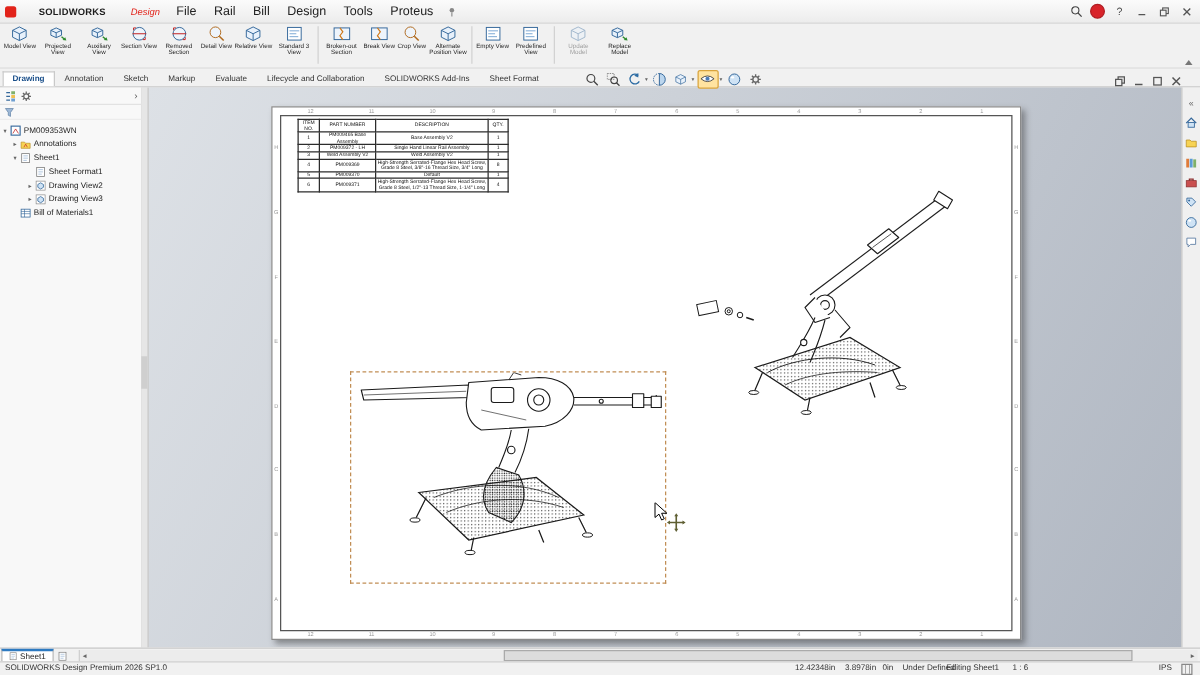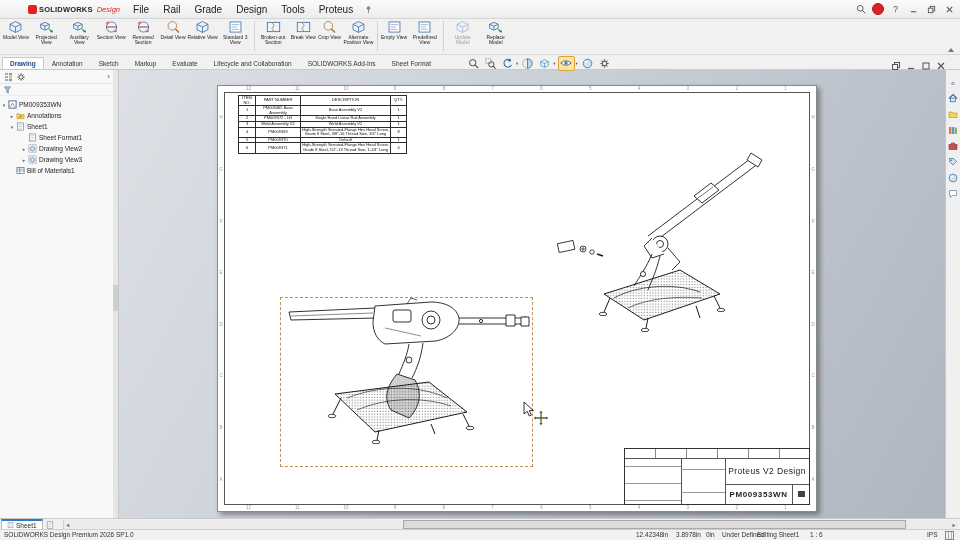--- a/index.html
+++ b/index.html
@@ -2,21 +2,21 @@
 <html><head>
 <meta charset="utf-8">
 <style>
   html,body{margin:0;padding:0;width:960px;height:540px;overflow:hidden;
     font-family:"Liberation Sans",sans-serif;background:#f1f1f1;position:relative;}
 
   
   #titlebar{position:absolute;left:0;top:0;width:960px;height:18px;
     background:linear-gradient(#fbfbfb,#ececec);border-bottom:1px solid #d6d6d6;
     display:flex;align-items:center;z-index:40;}
-  .logo{display:flex;align-items:flex-start;gap:2px;padding:0 6px 0 4px;margin-left:24px;}
+  .logo{display:flex;align-items:flex-start;gap:18px;padding:0 6px 0 4px;}
   .logo-mark{width:9px;height:9px;background:#e2231a;border-radius:2px;}
   .logo-sw{font-size:7.5px;font-weight:bold;color:#1d1d1d;letter-spacing:.2px;}
   .logo-design{font-size:7.5px;color:#e2231a;font-style:italic;margin-left:2px;}
   .menu{font-size:10px;color:#222;padding:0 7px;height:100%;display:flex;align-items:center;}
   #doc-title{position:absolute;left:300px;right:300px;text-align:center;font-size:7.5px;color:#333;}
   .tb-right{position:absolute;right:2px;top:0;height:18px;display:flex;align-items:center;gap:1px;}
   .tb-ic{width:16px;height:16px;display:flex;align-items:center;justify-content:center;}
   .tb-winbtn{width:17px;height:16px;display:flex;align-items:center;justify-content:center;
     font-size:8.5px;color:#444;}
   .avatar{width:10px;height:10px;border-radius:50%;background:#d8232a;border:1px solid #b01c22;}
@@ -282,21 +282,21 @@
 </svg>
 
 <div id="titlebar">
   <div class="logo">
     <span class="logo-mark"></span>
     <span class="logo-sw">SOLIDWORKS</span>
     <span class="logo-design">Design</span>
   </div>
   <span class="menu">File</span>
   <span class="menu">Rail</span>
-  <span class="menu">Grade</span>
+  <span class="menu">Bill</span>
   <span class="menu">Design</span>
   <span class="menu">Tools</span>
   <span class="menu">Proteus</span>
   <span class="tb-ic">
       <svg viewBox="0 0 10 10" width="9" height="9">
         <use href="#i-pin"></use>
       </svg>
     </span>
   <div class="tb-right">
     <span class="tb-ic">
@@ -737,32 +737,20 @@
         <path d="M66 100 C96 88 136 86 166 100" fill="none" stroke="#111" stroke-width=".6"></path>
         <path d="M76 112 C104 100 140 98 170 108" fill="none" stroke="#111" stroke-width=".6"></path>
         <path d="M116 76 C106 88 102 100 110 112 L128 120 C138 110 142 96 134 82 Z" fill="url(#stipd)" stroke="#1b1b1b" stroke-width=".9"></path>
         <path d="M60 100 L52 116 M182 116 L188 128 M98 132 L96 142 M150 126 L154 136" stroke="#1b1b1b" fill="none" stroke-width="1"></path>
         <ellipse cx="51" cy="118" rx="4" ry="1.7" fill="#fff" stroke="#1b1b1b" stroke-width=".8"></ellipse>
         <ellipse cx="189" cy="130" rx="4" ry="1.7" fill="#fff" stroke="#1b1b1b" stroke-width=".8"></ellipse>
         <ellipse cx="95" cy="144" rx="4" ry="1.7" fill="#fff" stroke="#1b1b1b" stroke-width=".8"></ellipse>
       </svg>
     </div>
 
-    <div id="tblock">
-      <div class="tbl-top"></div>
-      <div class="tbl-leftcol"></div>
-      <div class="tbl-midcol"></div>
-      <div class="tbl-title">Proteus V2 Design</div>
-      <div class="tbl-pnrow">
-        <div class="tbl-pncell">PM009353WN</div>
-        <div class="tbl-sz">
-            <div class="tbl-mark"></div>
-          </div>
-      </div>
-    </div>
   </div>
 
   <svg id="cursor" viewBox="0 0 26 24">
     <path d="M1 0 L1 12 L4.2 9.3 L6.3 14 L8.4 13 L6.3 8.6 L10.5 8.6 Z" fill="#fff" stroke="#000" stroke-width=".8"></path>
     <g transform="translate(12,10)">
       <path d="M6 0 V12 M0 6 H12" stroke="#5f5f33" stroke-width="1.3"></path>
       <path d="M6 -1.5 L4.4 1 H7.6 Z" fill="#5f5f33"></path>
       <path d="M6 13.5 L4.4 11 H7.6 Z" fill="#5f5f33"></path>
       <path d="M-1.5 6 L1 4.4 V7.6 Z" fill="#5f5f33"></path>
       <path d="M13.5 6 L11 4.4 V7.6 Z" fill="#5f5f33"></path>

